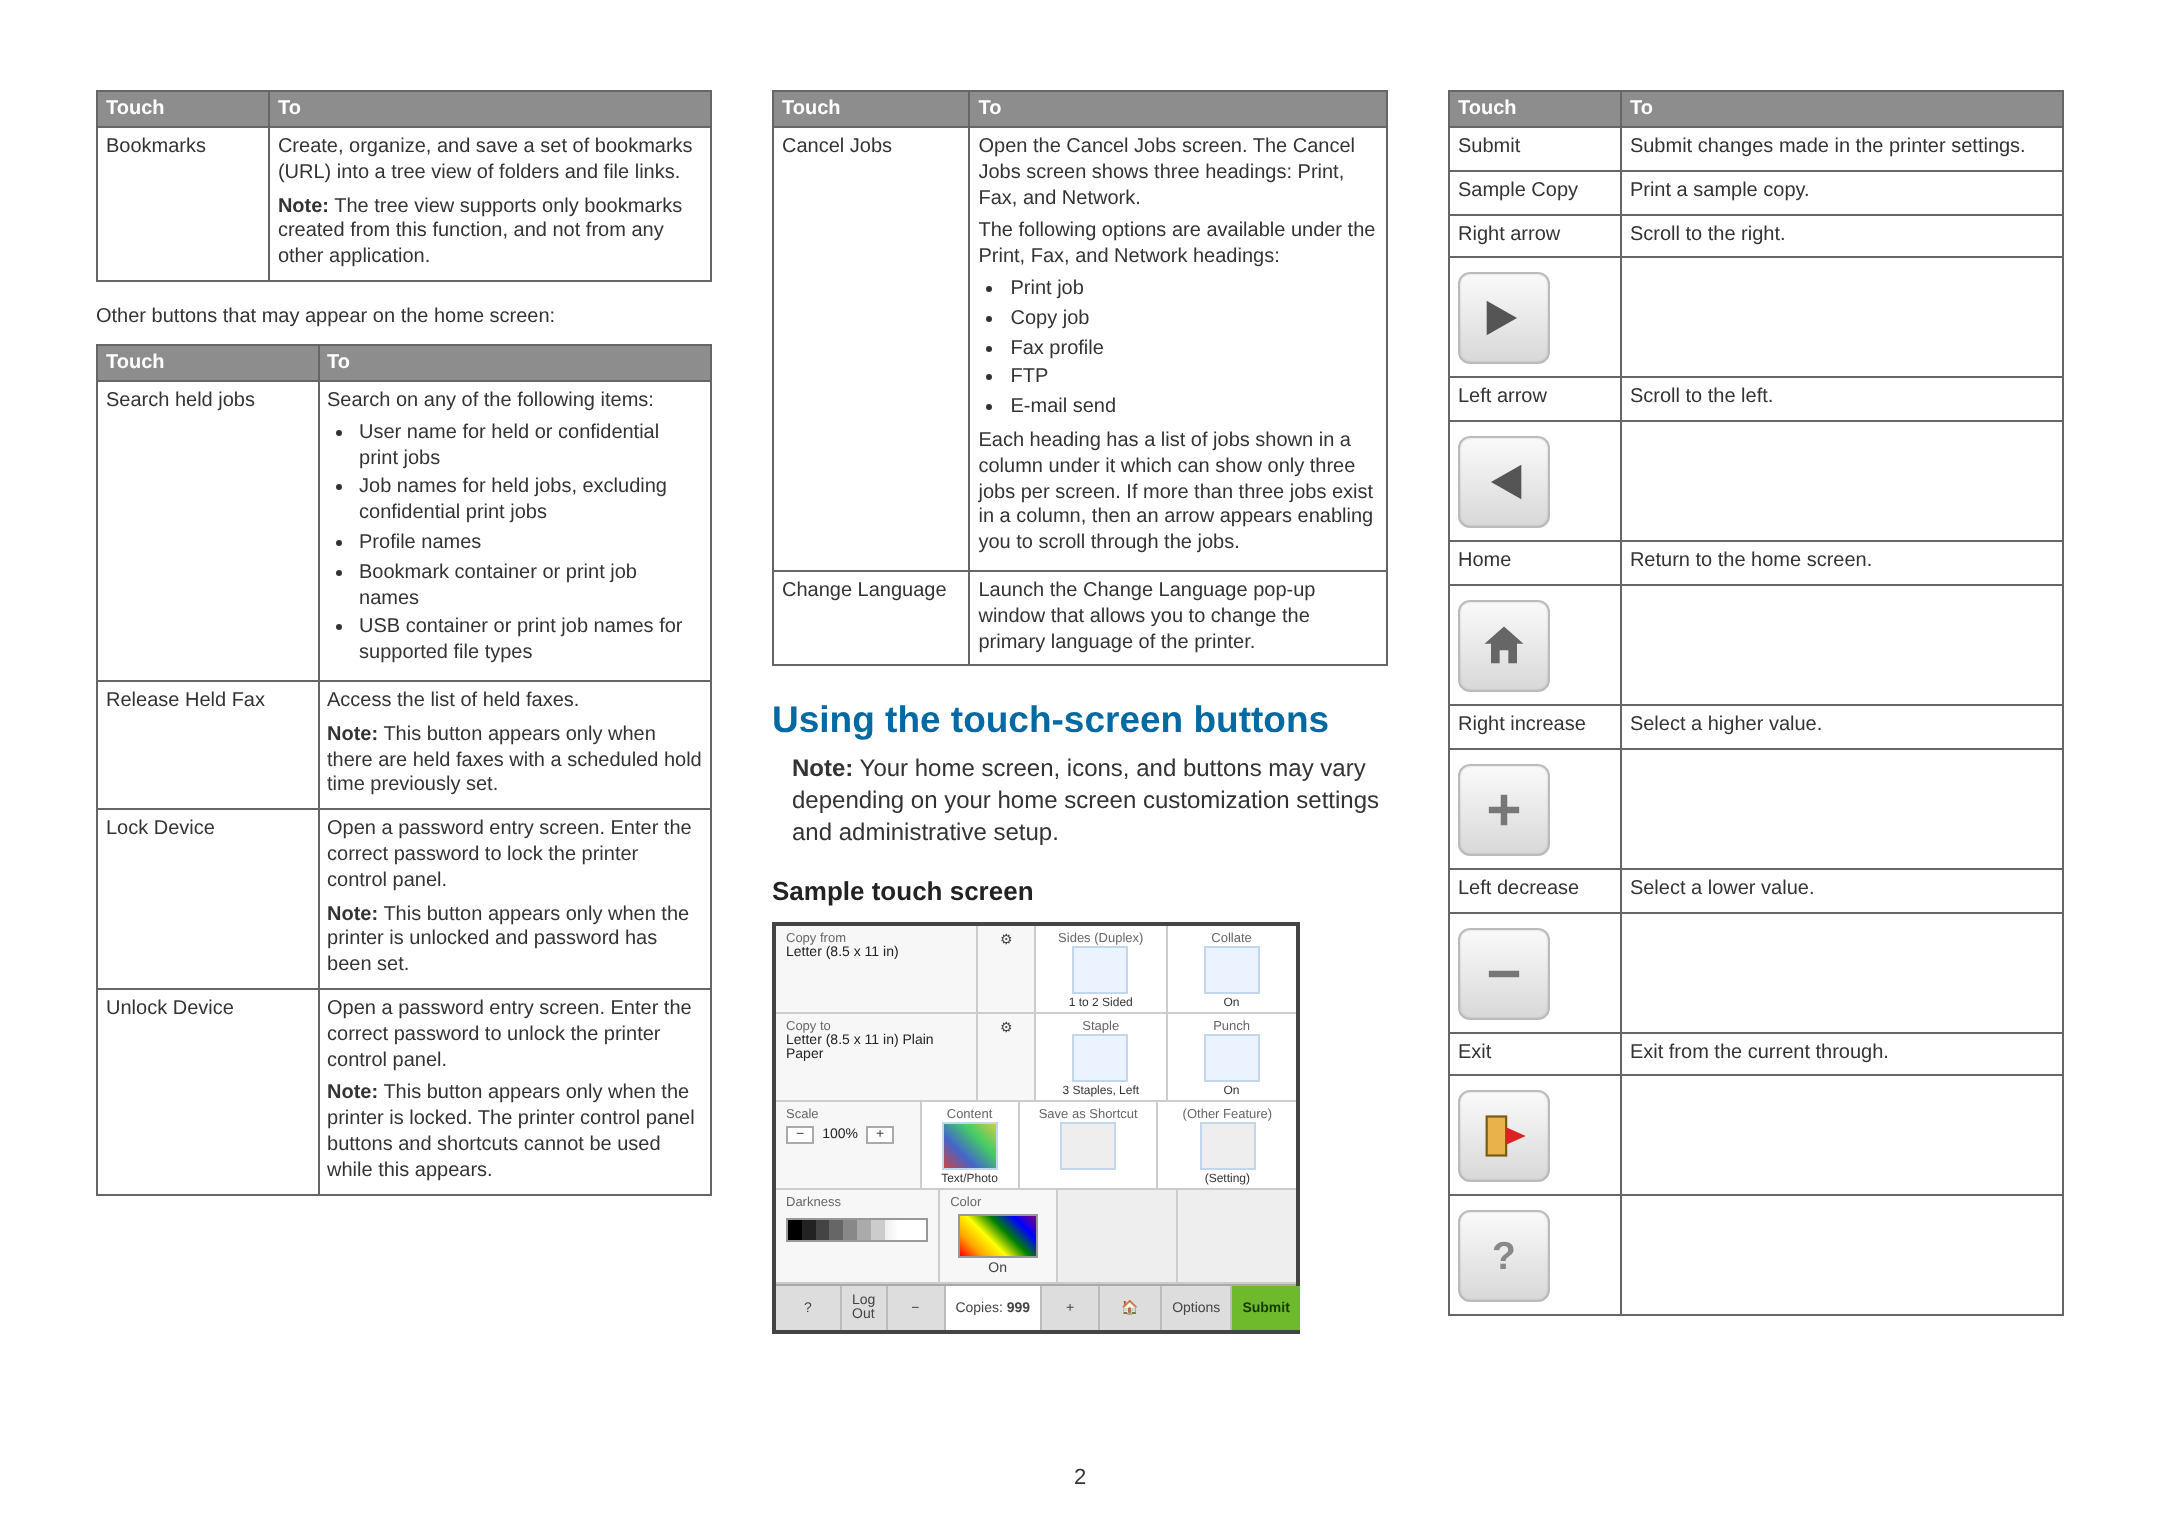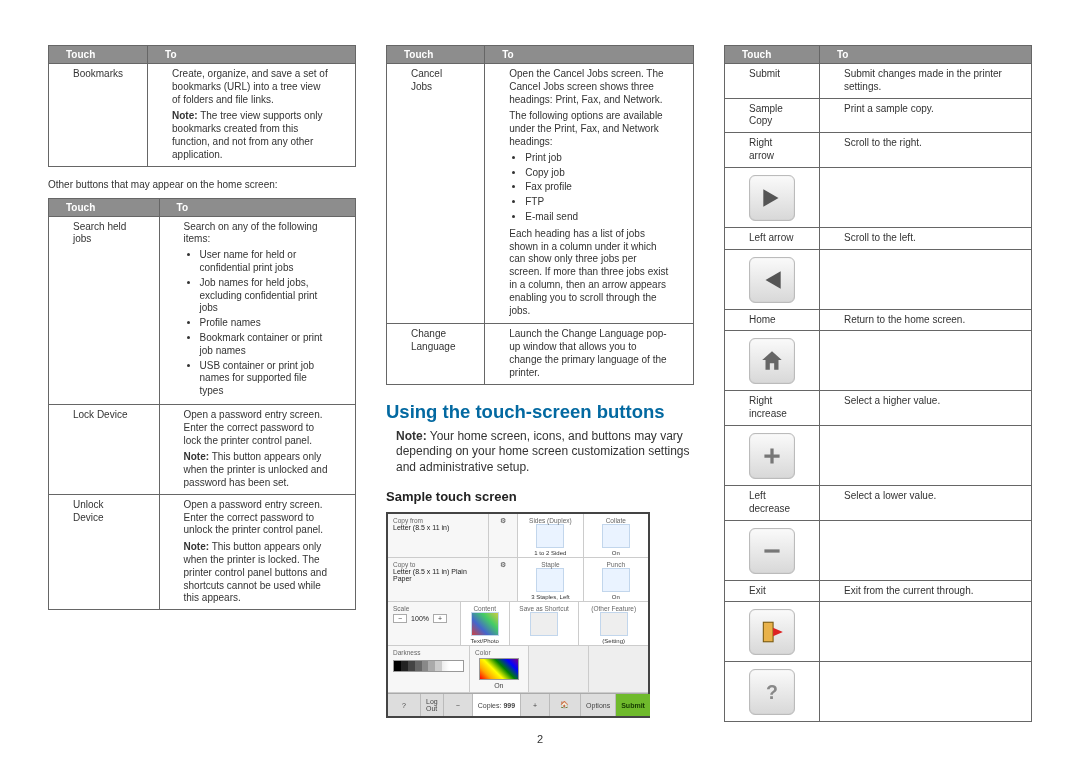--- a/index.html
+++ b/index.html
@@ -25,27 +25,27 @@
   table.touch-table {
     border-collapse: collapse;
     width: 100%;
     margin-bottom: 12px;
   }
   table.touch-table th {
     background: #8d8d8d;
     color: #fff;
     text-align: left;
     font-weight: bold;
-    padding: 3px 17px;
+    padding: 3px 4px;
     font-size: 10px;
     border: 1px solid #666;
   }
   table.touch-table td {
     border: 1px solid #666;
-    padding: 4px 24px;
+    padding: 4px 4px;
     vertical-align: top;
     font-size: 10px;
     line-height: 1.28;
   }
   table.touch-table td .lead {
     margin: 0 0 2px 0;
   }
   table.touch-table td .note {
     margin: 4px 0 0 0;
   }
@@ -211,20 +211,27 @@
         <td>Search held jobs</td>
         <td>
           <div class="lead">Search on any of the following items:</div>
           <ul class="bullets">
             <li>User name for held or confidential print jobs</li>
             <li>Job names for held jobs, excluding confidential print jobs</li>
             <li>Profile names</li>
             <li>Bookmark container or print job names</li>
             <li>USB container or print job names for supported file types</li>
           </ul>
+        </td>
+      </tr>
+      <tr>
+        <td>Release Held Fax</td>
+        <td>
+          <div class="lead">Access the list of held faxes.</div>
+          <div class="note"><b>Note:</b> <span>This button appears only when there are held faxes with a scheduled hold time previously set.</span></div>
         </td>
       </tr>
       <tr>
         <td>Lock Device</td>
         <td>
           <div class="lead">Open a password entry screen. Enter the correct password to lock the printer control panel.</div>
           <div class="note"><b>Note:</b> <span>This button appears only when the printer is unlocked and password has been set.</span></div>
         </td>
       </tr>
       <tr>

